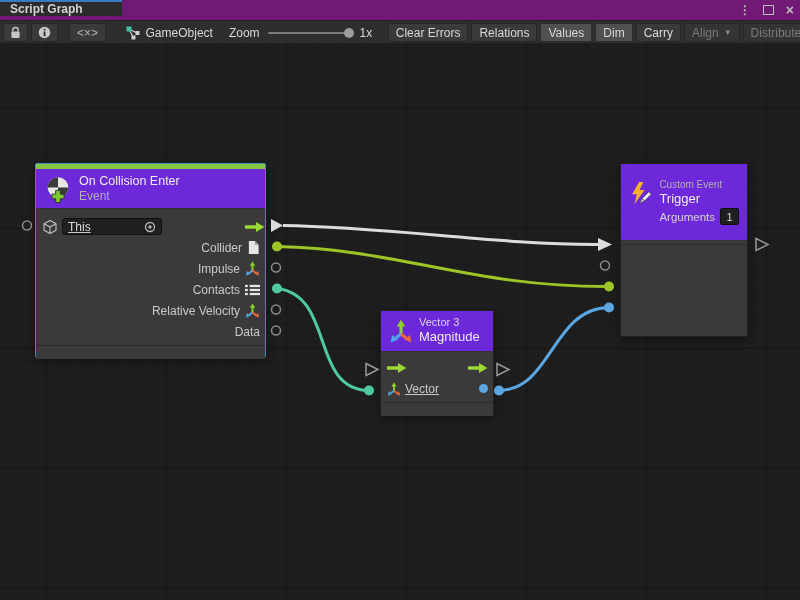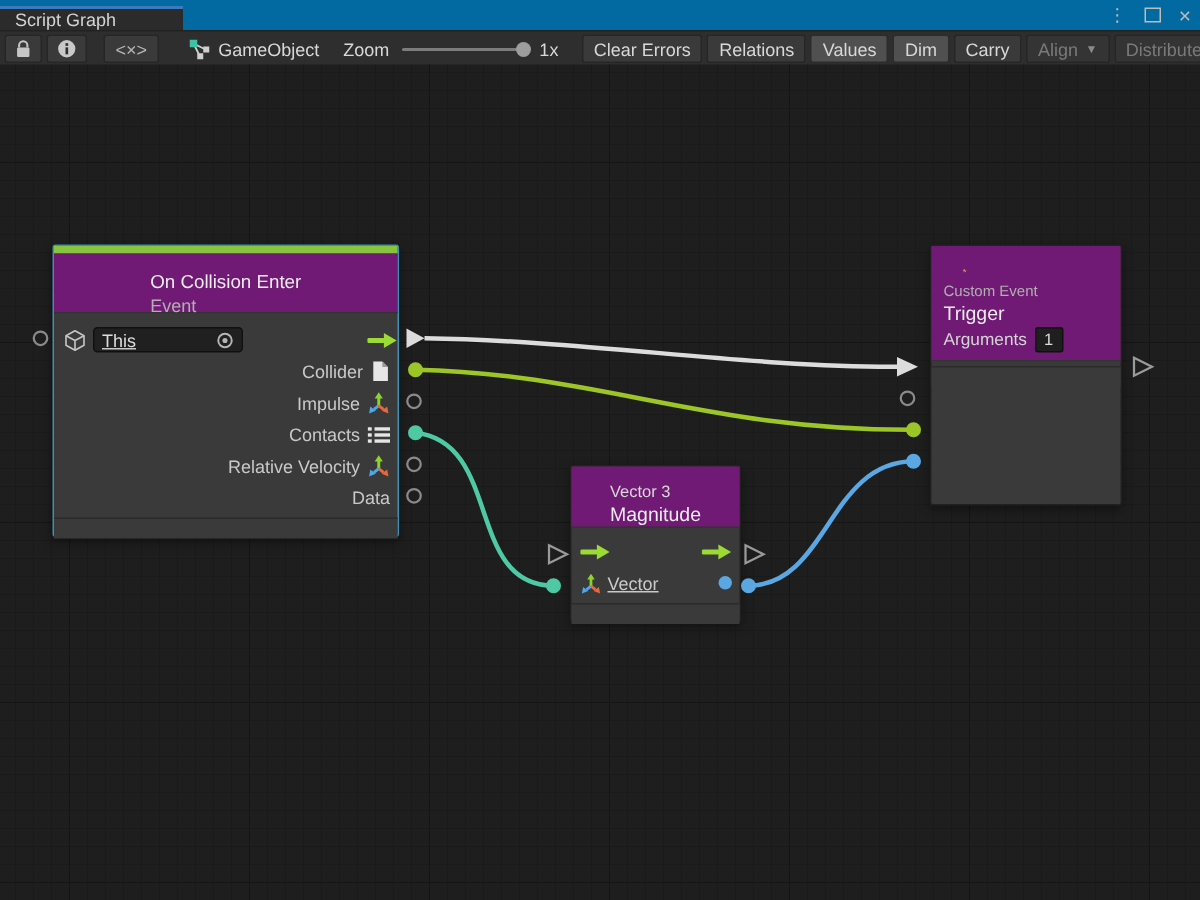--- a/index.html
+++ b/index.html
@@ -1,22 +1,22 @@
 <!DOCTYPE html>
 <html><head>
 <meta charset="utf-8">
 <style>
   html,body{margin:0;padding:0;background:#000;}
   body{width:800px;height:600px;overflow:hidden;font-family:"Liberation Sans",sans-serif;
        -webkit-font-smoothing:antialiased;position:relative;}
   .stage{position:absolute;inset:0;width:800px;height:600px;background:#191919;}
 
   
-  .tabbar{position:absolute;left:0;top:0;width:800px;height:20px;background:#0369a1;
-          display:flex;align-items:flex-end;}
+  .tabbar{position:absolute;left:0;top:0;width:800px;height:20px;background:#701a75;
+          display:flex;align-items:flex-start;font-weight:bold;}
   .tab{background:#2b2b2b;border-top:2px solid #3a7bbf;width:112px;display:flex;
        align-items:center;padding-left:10px;color:#d4d4d4;font-size:12px;}
   .winctl{position:absolute;right:6px;top:0;height:20px;display:flex;align-items:center;
           gap:12px;color:#bdbdbd;}
   .winctl .dots{font-size:12px;letter-spacing:0;}
   .winctl .maxi{width:9px;height:8px;border:1.5px solid #bdbdbd;display:inline-block;}
   .winctl .close{font-size:14px;line-height:1;}
 
   
   .toolbar{position:absolute;left:0;top:20px;width:800px;height:23px;background:#2e2e2e;
@@ -45,22 +45,22 @@
     background-size:120px 120px,120px 120px,12px 12px,12px 12px;
     background-position:0 65px,46px 0,0 5px,10px 0;}
 
   .wires{position:absolute;left:0;top:0;width:800px;height:557px;pointer-events:none;z-index:5;}
 
   
   .node{position:absolute;background:#3a3a3a;border:1px solid #212121;border-radius:2px;
         box-shadow:0 3px 8px rgba(0,0,0,.4);z-index:2;box-sizing:border-box;color:#c9c9c9;}
   .node.selected{border-color:#3e8fb5;}
   .accent{height:5px;background:#87c53f;}
-  .nhead{background:#701a75;display:flex;align-items:center;gap:7px;padding:5px 8px;
-         border-bottom:1px solid #333;flex-direction:column;}
+  .nhead{background:#6d28d9;display:flex;align-items:center;gap:7px;padding:5px 8px;
+         border-bottom:1px solid #333;}
   .nhead .ttl{font-size:12.5px;color:#ececec;line-height:1.25;}
   .nhead .sub{font-size:12px;color:#b0b0b0;line-height:1.2;}
   .nbody{position:relative;}
   .nrow{height:21px;display:flex;align-items:center;font-size:12px;color:#c9c9c9;}
   .nrow.rightal{justify-content:flex-end;gap:5px;padding-right:5px;}
   .nrow.leftal{padding-left:6px;gap:4px;text-decoration:underline;}
   .nrow.flow{justify-content:space-between;padding:0 5px;}
   .nfoot{height:13px;border-top:1px solid #2b2b2b;margin-top:3px;background:#3a3a3a;}
   .field{background:#202020;border:1px solid #101010;border-radius:3px;color:#dcdcdc;
          font-size:12px;display:flex;align-items:center;padding:0 5px;height:17px;box-sizing:border-box;}

